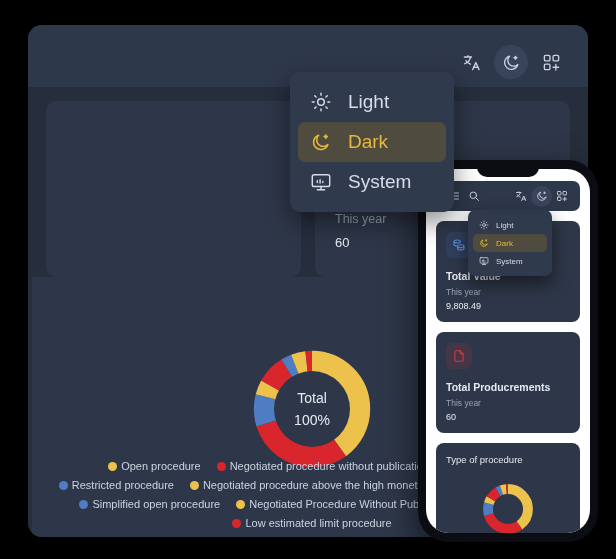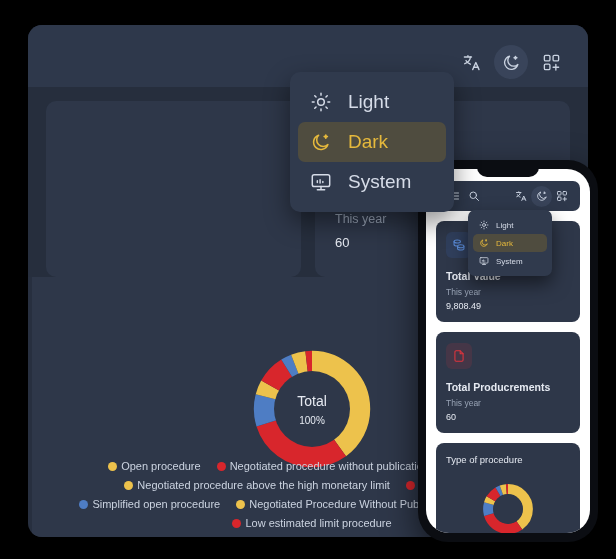--- a/index.html
+++ b/index.html
@@ -86,21 +86,21 @@
     position: absolute; left: 50%; top: 50%;
     transform: translate(-50%,-50%);
     width: 76px; height: 76px;
     background: #2E3749;
     border-radius: 50%;
     display: flex; flex-direction: column;
     align-items: center; justify-content: center;
     gap: 6px;
   }
   .donut-label { color: #E6EAF2; font-size: 14px; }
-  .donut-value { color: #E6EAF2; font-size: 10px; }
+  .donut-value { color: #E6EAF2; font-size: 14px; }
 
   .legend {
     position: absolute; left: 0; bottom: 8px;
     width: 100%;
     display: flex; flex-wrap: wrap;
     justify-content: center;
     column-gap: 16px; row-gap: 7px;
     padding: 0 14px;
   }
   .leg-item { display: flex; align-items: center; gap: 4px; white-space: nowrap; }
@@ -294,20 +294,24 @@
         </div>
       </div>
       <div class="legend" id="desk-legend">
           <div class="leg-item">
             <span class="leg-dot" style="background: rgb(237, 194, 76);"></span>
             <span class="leg-txt">Open procedure</span>
           </div>
           <div class="leg-item">
             <span class="leg-dot" style="background: rgb(216, 38, 44);"></span>
             <span class="leg-txt">Negotiated procedure without publication of contract notice</span>
+          </div>
+          <div class="leg-item">
+            <span class="leg-dot" style="background: rgb(78, 125, 196);"></span>
+            <span class="leg-txt">Restricted procedure</span>
           </div>
           <div class="leg-item">
             <span class="leg-dot" style="background: rgb(237, 194, 76);"></span>
             <span class="leg-txt">Negotiated procedure above the high monetary limit</span>
           </div>
           <div class="leg-item">
             <span class="leg-dot" style="background: rgb(216, 38, 44);"></span>
             <span class="leg-txt">Open Procedure</span>
           </div>
           <div class="leg-item">

